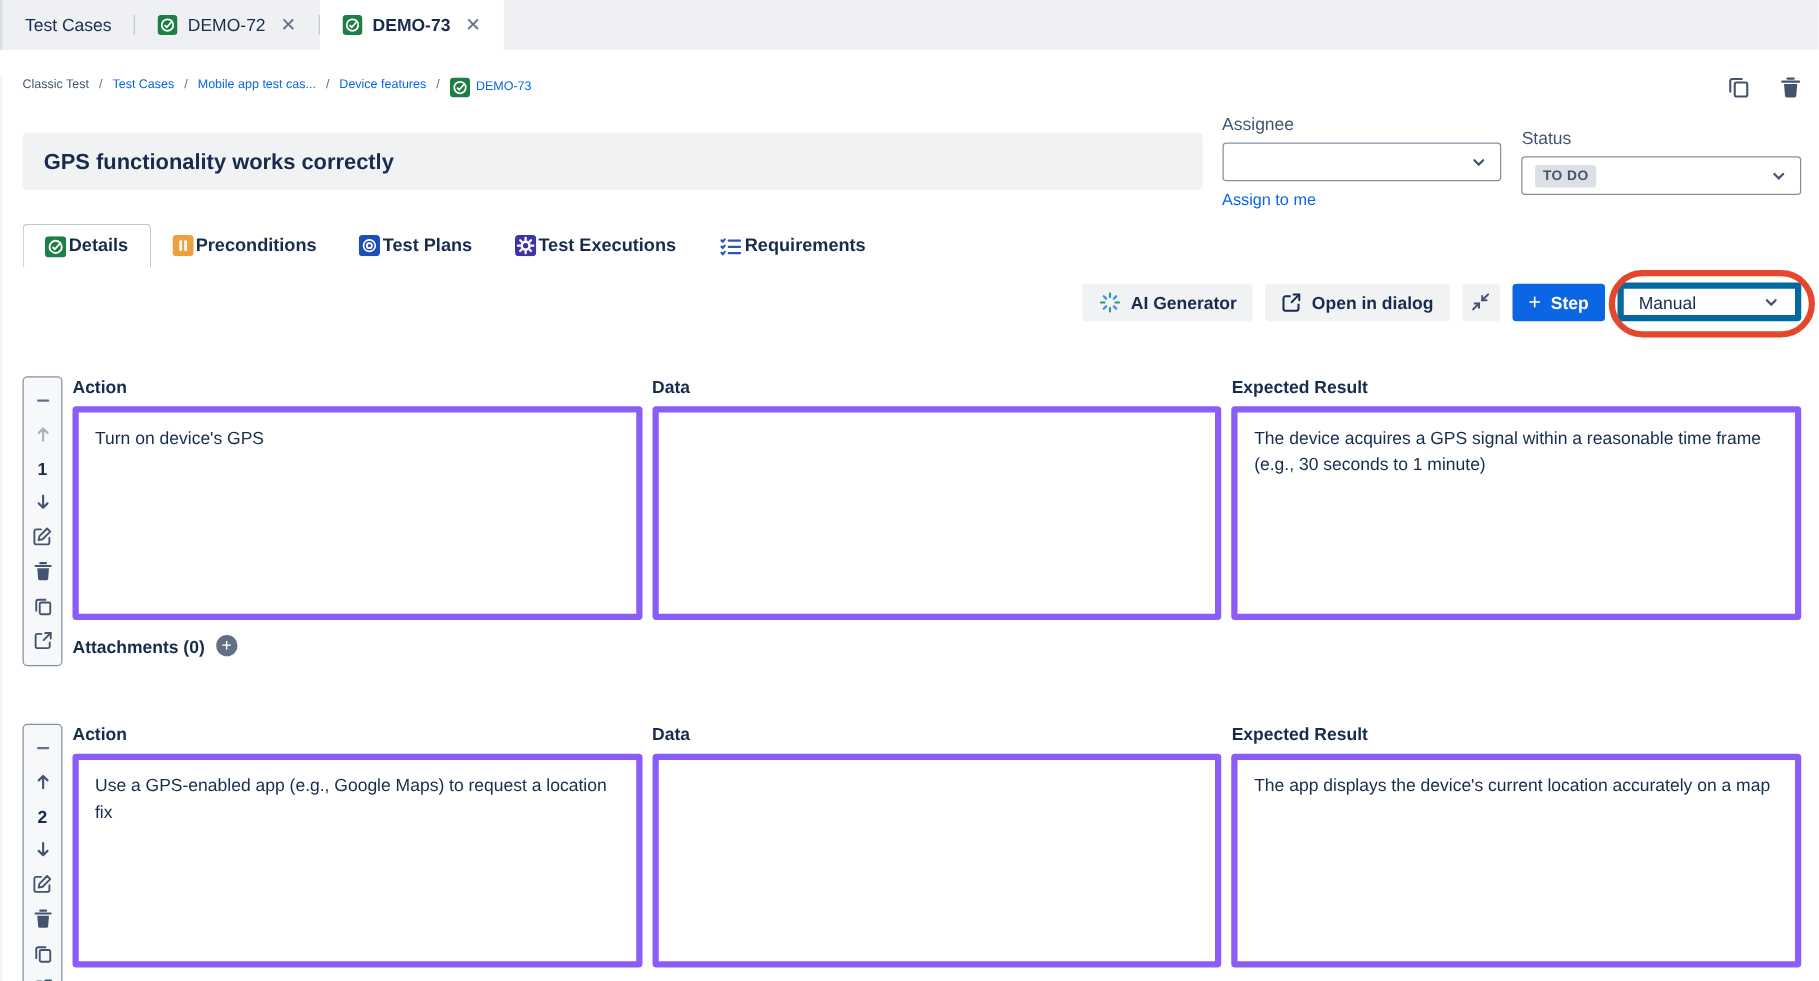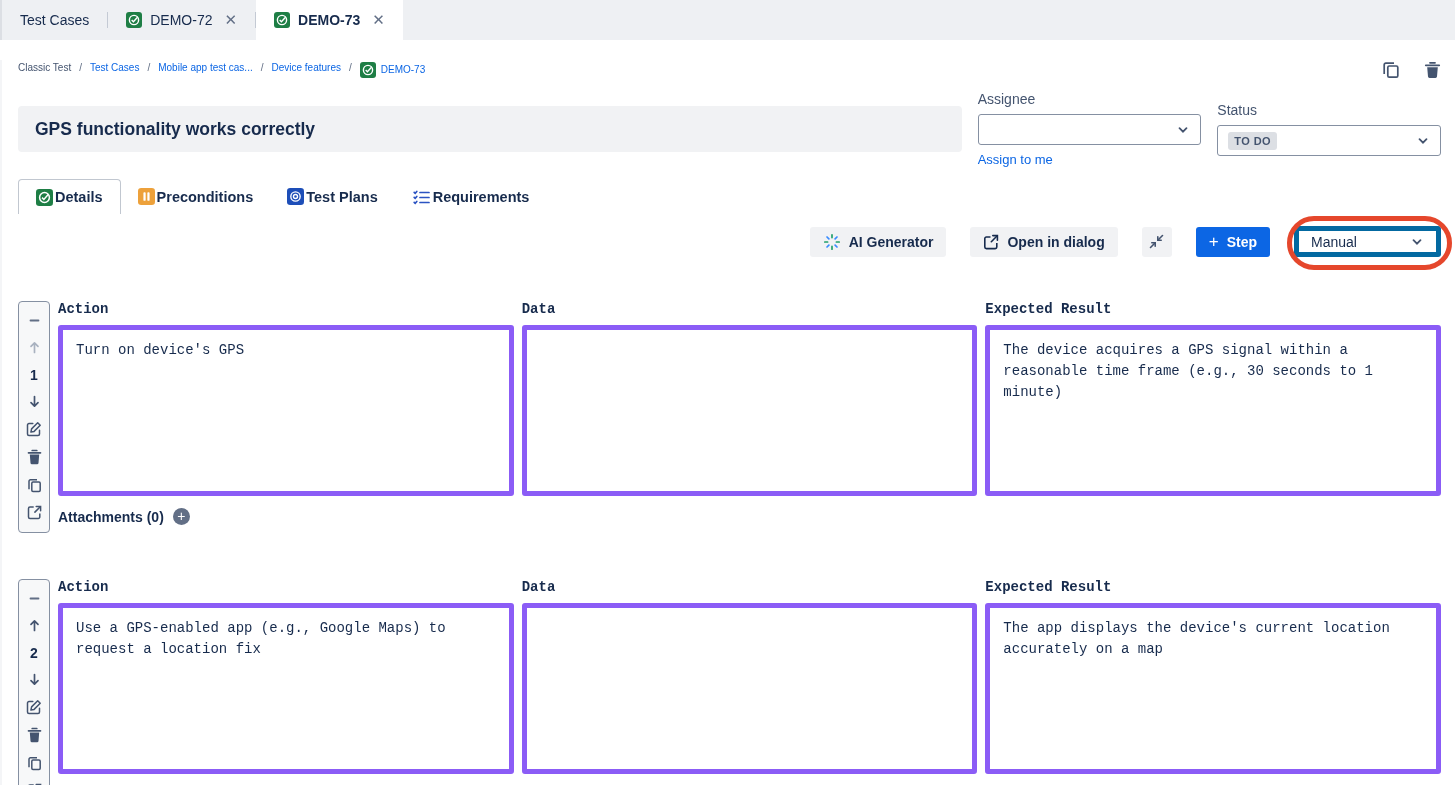--- a/index.html
+++ b/index.html
@@ -33,36 +33,36 @@
   .field { width:224px; }
   .field-label { font-size:14px; color:#44546f; margin-bottom:7px; }
   .selectbox { height:31px; border:1px solid #8590a2; border-radius:3px; background:#fff; display:flex; align-items:center; justify-content:space-between; padding:0 10px; cursor:pointer; }
   .lozenge { background:#dcdfe4; color:#44546f; font-size:11px; font-weight:700; letter-spacing:.4px; padding:3px 6px; border-radius:3px; }
   .assign-link { display:inline-block; margin-top:7px; color:#0c66e4; font-size:13px; text-decoration:none; cursor:pointer; }
   
   .sectabs { margin-top:12px; display:flex; align-items:stretch; height:35px; }
   .sectab { display:flex; align-items:center; gap:2px; padding:0 17px; font-weight:600; font-size:14.5px; color:#172b4d; cursor:pointer; }
   .sectab.active { background:#fff; border:1px solid #c1c7d0; border-bottom:none; border-radius:4px 4px 0 0; }
   
-  .actionsrow { margin-top:12px; display:flex; justify-content:flex-end; align-items:center; gap:24px; }
+  .actionsrow { margin-top:12px; display:flex; justify-content:flex-end; align-items:center; gap:10px; }
   .btn { height:30px; border:none; border-radius:3px; display:flex; align-items:center; gap:8px; padding:0 13px; font-family:inherit; font-size:14px; font-weight:600; color:#172b4d; background:#f1f2f4; cursor:pointer; }
   .btn.icon-only { width:30px; padding:0; justify-content:center; }
   .btn.primary { background:#0c66e4; color:#fff; }
   .manual-wrap { position:relative; }
   .manual-select { width:147px; height:31px; border:5px solid #0369a1; border-radius:3px; background:#fff; display:flex; align-items:center; justify-content:space-between; padding:0 12px; font-size:14px; cursor:pointer; }
   .annotation-circle { position:absolute; left:-7px; top:-10px; right:-11px; bottom:-13px; border:5px solid #e5472c; border-radius:27px; pointer-events:none; }
   
   .step { display:flex; gap:8px; margin-top:44px; }
   .step + .step { margin-top:46px; }
   .step-rail { width:32px; height:232px; flex:none; background:#f7f8f9; border:1px solid #8590a2; border-radius:4px; display:flex; flex-direction:column; align-items:center; justify-content:space-between; padding:9px 0 10px; }
   .rail-btn { display:flex; align-items:center; justify-content:center; width:18px; height:18px; color:#44546f; cursor:pointer; }
   .rail-btn.disabled { color:#a9b2c0; cursor:default; }
   .step-num { font-weight:700; font-size:14px; color:#172b4d; }
   .step-main { flex:1; min-width:0; }
-  .cols { display:flex; gap:8px;font-family:Liberation Mono, monospace; }
+  .cols { display:flex; gap:8px; }
   .col { flex:1; min-width:0; }
   .col-label { font-weight:700; font-size:14px; margin-bottom:8px; }
   .cell { height:171px; border:5px solid #8b5cf6; border-radius:3px; background:#fff; padding:10px 13px; font-size:14px; line-height:1.5; color:#172b4d; overflow:hidden; cursor:text; }
   .attachments { margin-top:12px; display:flex; align-items:center; gap:9px; }
   .attach-label { font-weight:700; font-size:14px; }
   .plus-circle { width:17px; height:17px; border-radius:50%; background:#626f86; color:#fff; display:flex; align-items:center; justify-content:center; font-size:14px; line-height:1; cursor:pointer; padding-bottom:1px; }
   svg { display:block; }
 </style>
 </head>
 <body>
@@ -191,20 +191,32 @@
         <svg width="17" height="17" viewBox="0 0 16 16">
             <rect width="16" height="16" rx="3" fill="#1d4eb8"></rect>
             <circle cx="8" cy="8" r="4.4" fill="none" stroke="#fff" stroke-width="1.3"></circle>
             <circle cx="8" cy="8" r="1.9" fill="none" stroke="#fff" stroke-width="1.3"></circle>
           </svg>
       </span>
       <span>Test Plans</span>
     </div>
     <div class="sectab">
       <span>
+        <svg width="17" height="17" viewBox="0 0 16 16">
+            <rect width="16" height="16" rx="3" fill="#3d33a8"></rect>
+            <circle cx="8" cy="8" r="2.9" fill="none" stroke="#fff" stroke-width="1.9"></circle>
+            <g stroke="#fff" stroke-width="1.7" stroke-linecap="round">
+              <path d="M8 2.2v1.6M8 12.2v1.6M2.2 8h1.6M12.2 8h1.6M3.9 3.9l1.1 1.1M11 11l1.1 1.1M12.1 3.9L11 5M5 11l-1.1 1.1"></path>
+            </g>
+          </svg>
+      </span>
+      <span>Test Executions</span>
+    </div>
+    <div class="sectab">
+      <span>
         <svg width="19" height="16" viewBox="0 0 19 16" fill="none" stroke="#2b53c2" stroke-width="1.7" stroke-linecap="round">
             <path d="M2.2 3.3l1 1 1.6-1.8"></path>
             <path d="M8 3.5h9"></path>
             <path d="M2.2 8.3l1 1 1.6-1.8"></path>
             <path d="M8 8.5h9"></path>
             <path d="M2.2 13.3l1 1 1.6-1.8"></path>
             <path d="M8 13.5h9"></path>
           </svg>
       </span>
       <span>Requirements</span>

